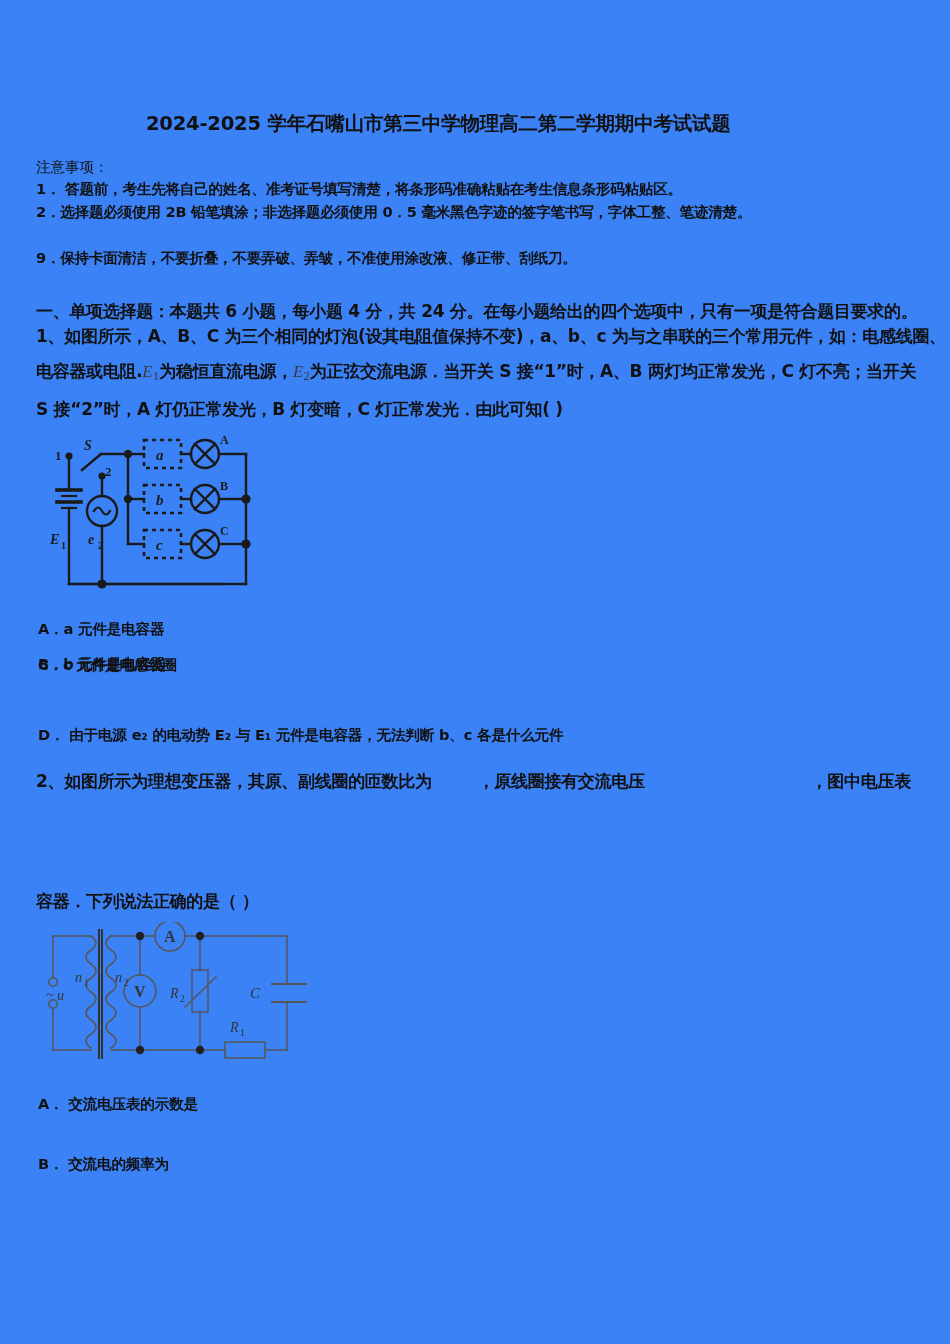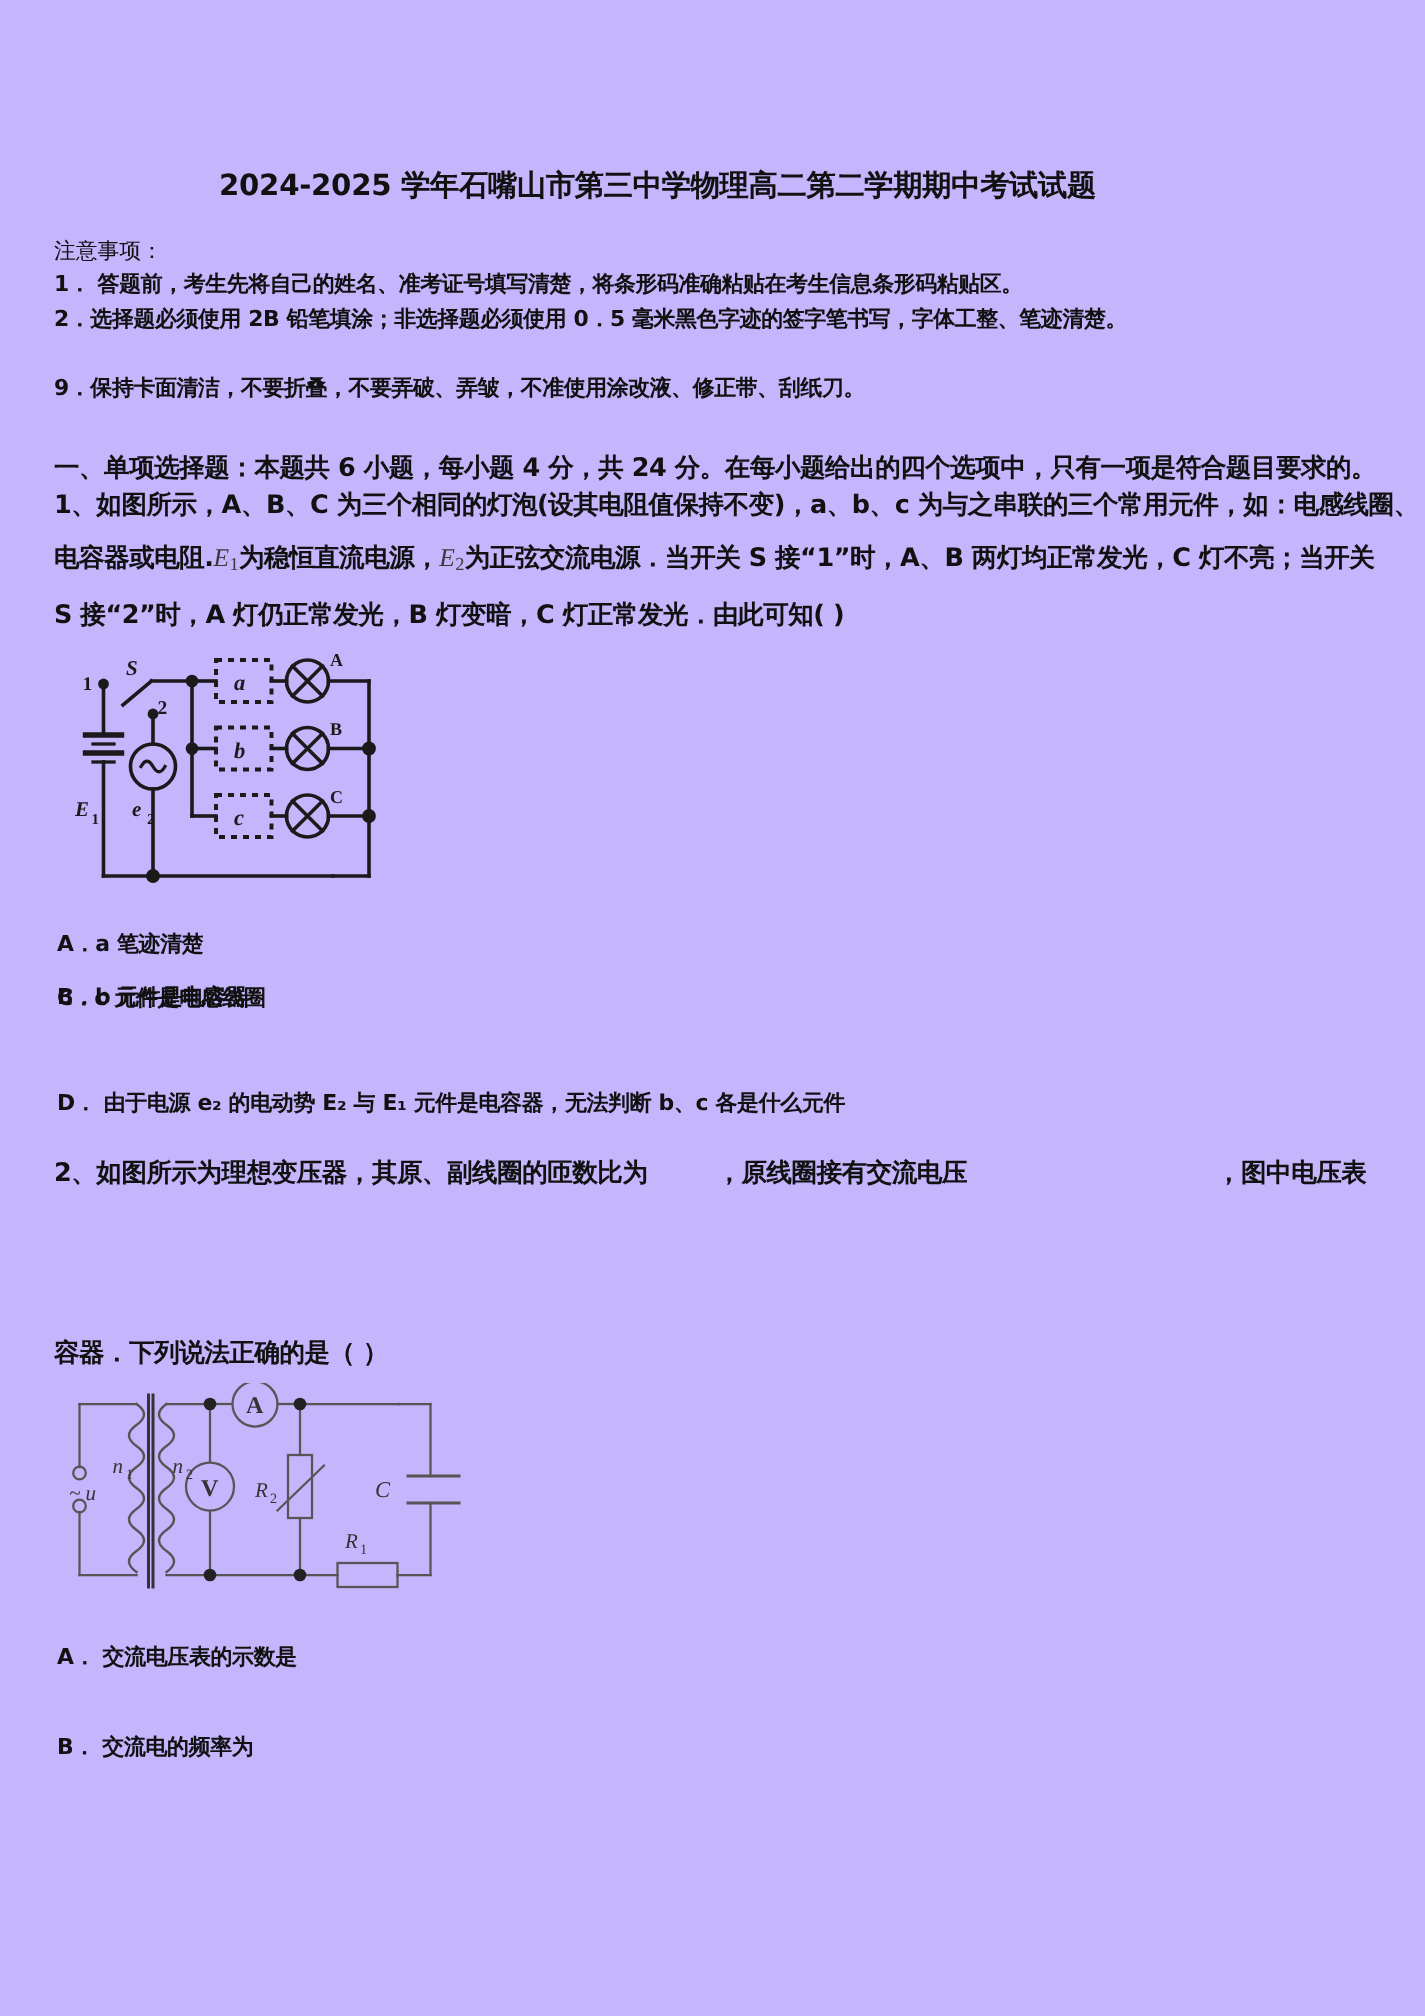--- a/index.html
+++ b/index.html
@@ -12,21 +12,21 @@
     height: 1344px;
     position: relative;
     font-family: "Liberation Serif", "DejaVu Serif", serif;
     color: #111111;
     overflow: hidden;
   }
   .page {
     position: absolute;
     left: 0; top: 0;
     width: 950px; height: 1344px;
-    background: #c4b5fd;
+    background: #3b82f6;
   }
 
   
   .doc-title {
     position: absolute;
     left: 146px;
     top: 110px;
     width: 680px;
     font-family: "DejaVu Sans", "Liberation Sans", sans-serif;
     font-size: 19.5px;
@@ -219,21 +219,21 @@
         <text x="112" y="28" font-size="15" font-weight="700" font-style="italic">a</text>
         <text x="112" y="73" font-size="15" font-weight="700" font-style="italic">b</text>
         <text x="112" y="118" font-size="15" font-weight="700" font-style="italic">c</text>
         <text x="176" y="12" font-size="12" font-weight="700">A</text>
         <text x="176" y="58" font-size="12" font-weight="700">B</text>
         <text x="176" y="103" font-size="12" font-weight="700">C</text>
       </g>
     </svg>
   </div>
 
-  <div class="opt q1a">A．a 笔迹清楚</div>
+  <div class="opt q1a">A．a 元件是电容器</div>
   <div class="opt q1b">B．b 元件是电容器</div>
   <div class="opt q1c">C．c 元件是电感线圈</div>
   <div class="opt q1d">D． 由于电源 e₂ 的电动势 E₂ 与 E₁ 元件是电容器，无法判断 b、c 各是什么元件</div>
 
   <div class="qtext q2l1">
     <span>2、如图所示为理想变压器，其原、副线圈的匝数比为</span><span style="display:inline-block;width:46px;"></span><span>，原线圈接有交流电压</span><span style="display:inline-block;width:166px;"></span><span>，图中电压表</span>
   </div>
 
 
   <div class="qtext q2l3">容器．下列说法正确的是（   ）</div>

